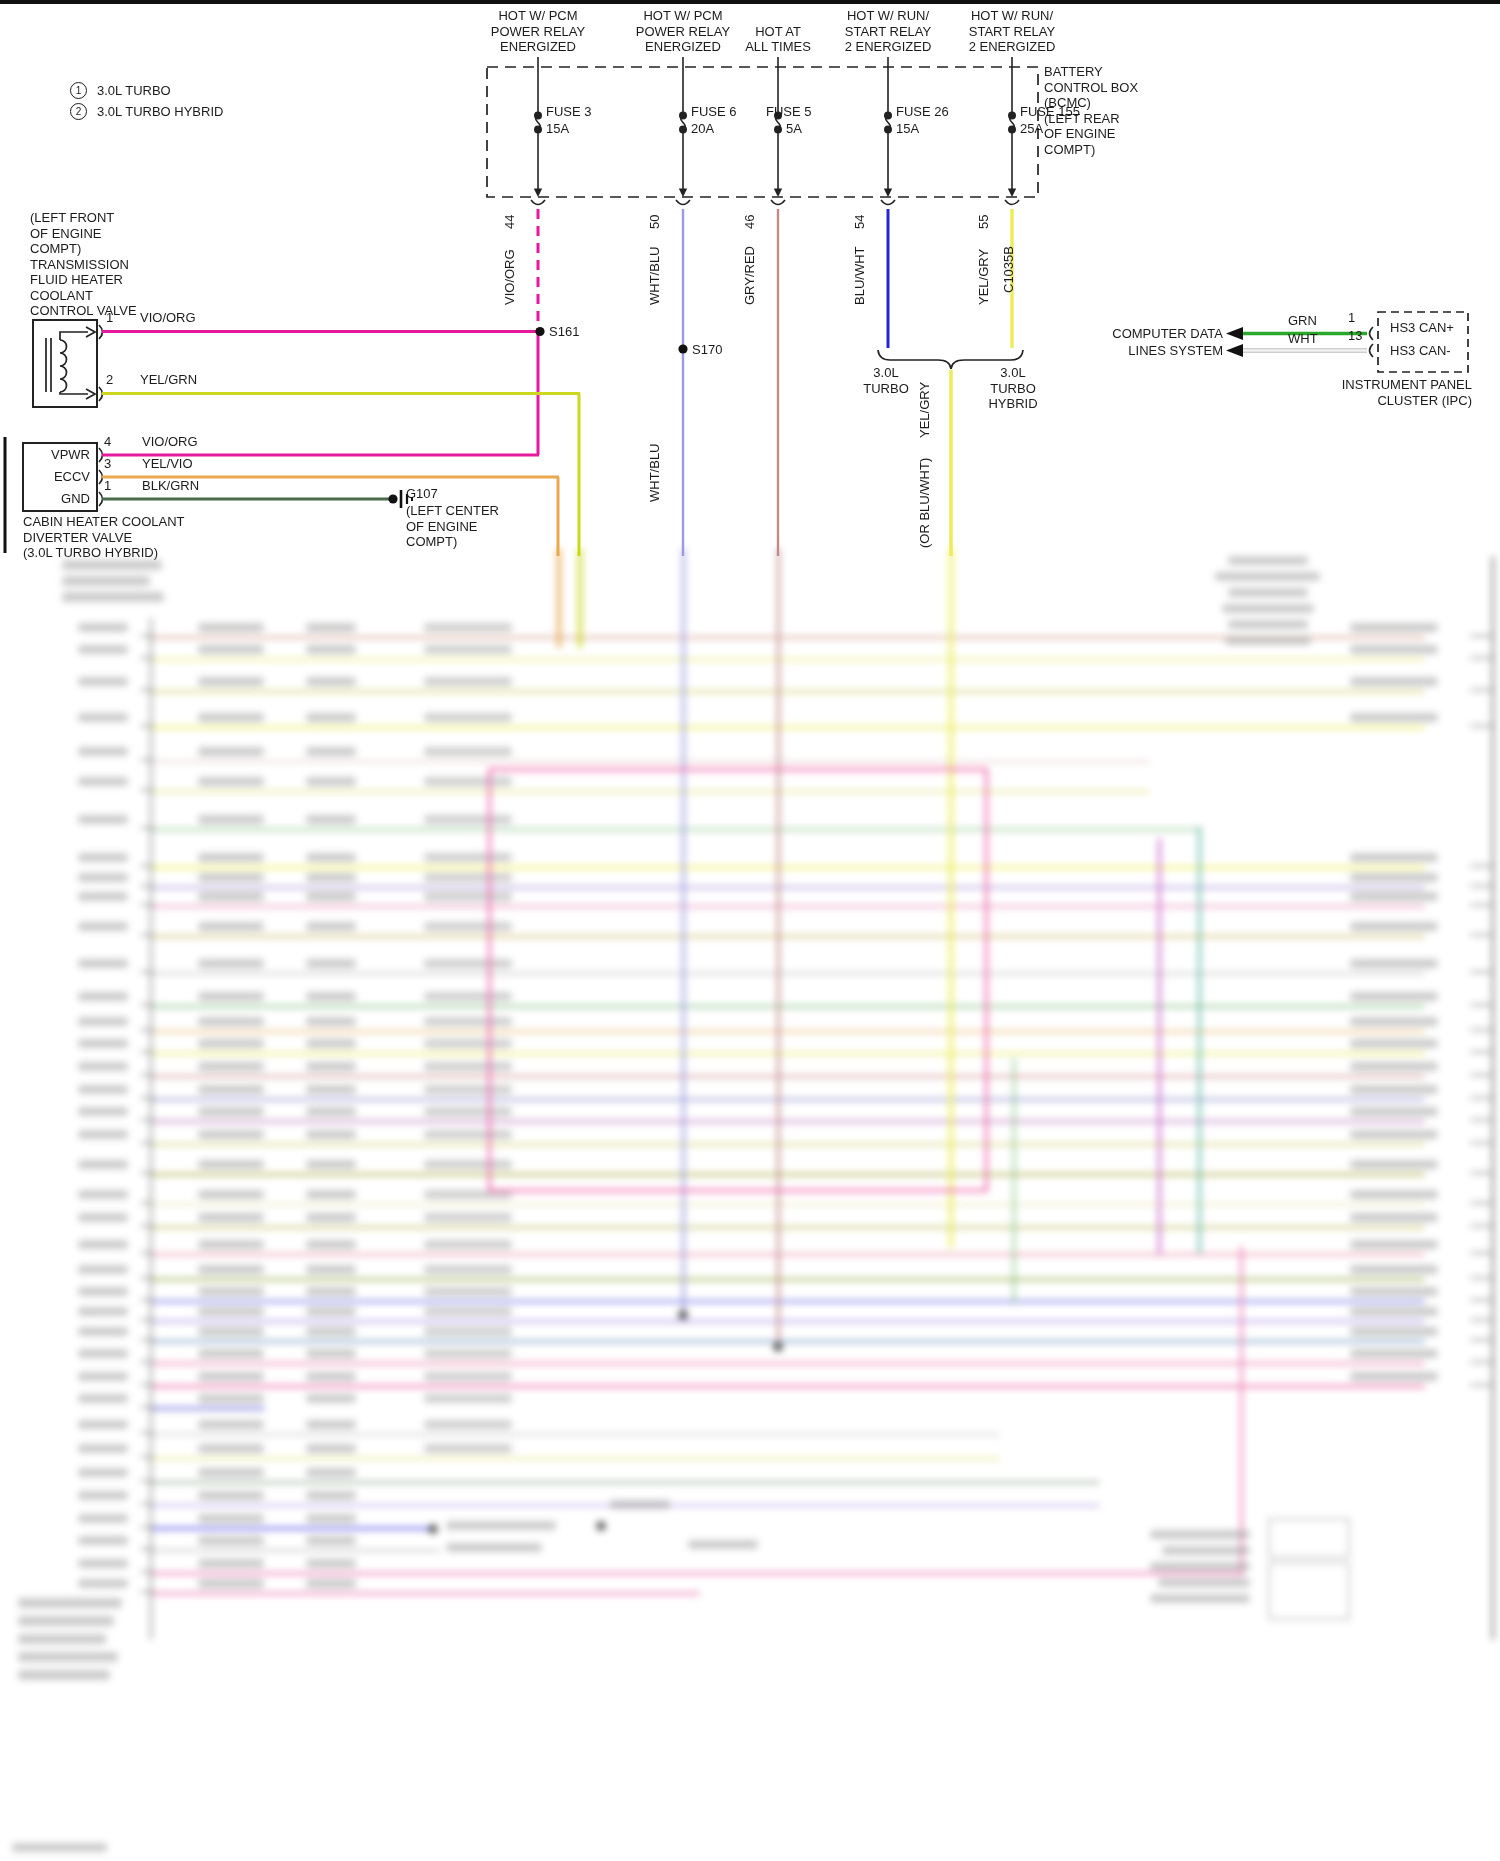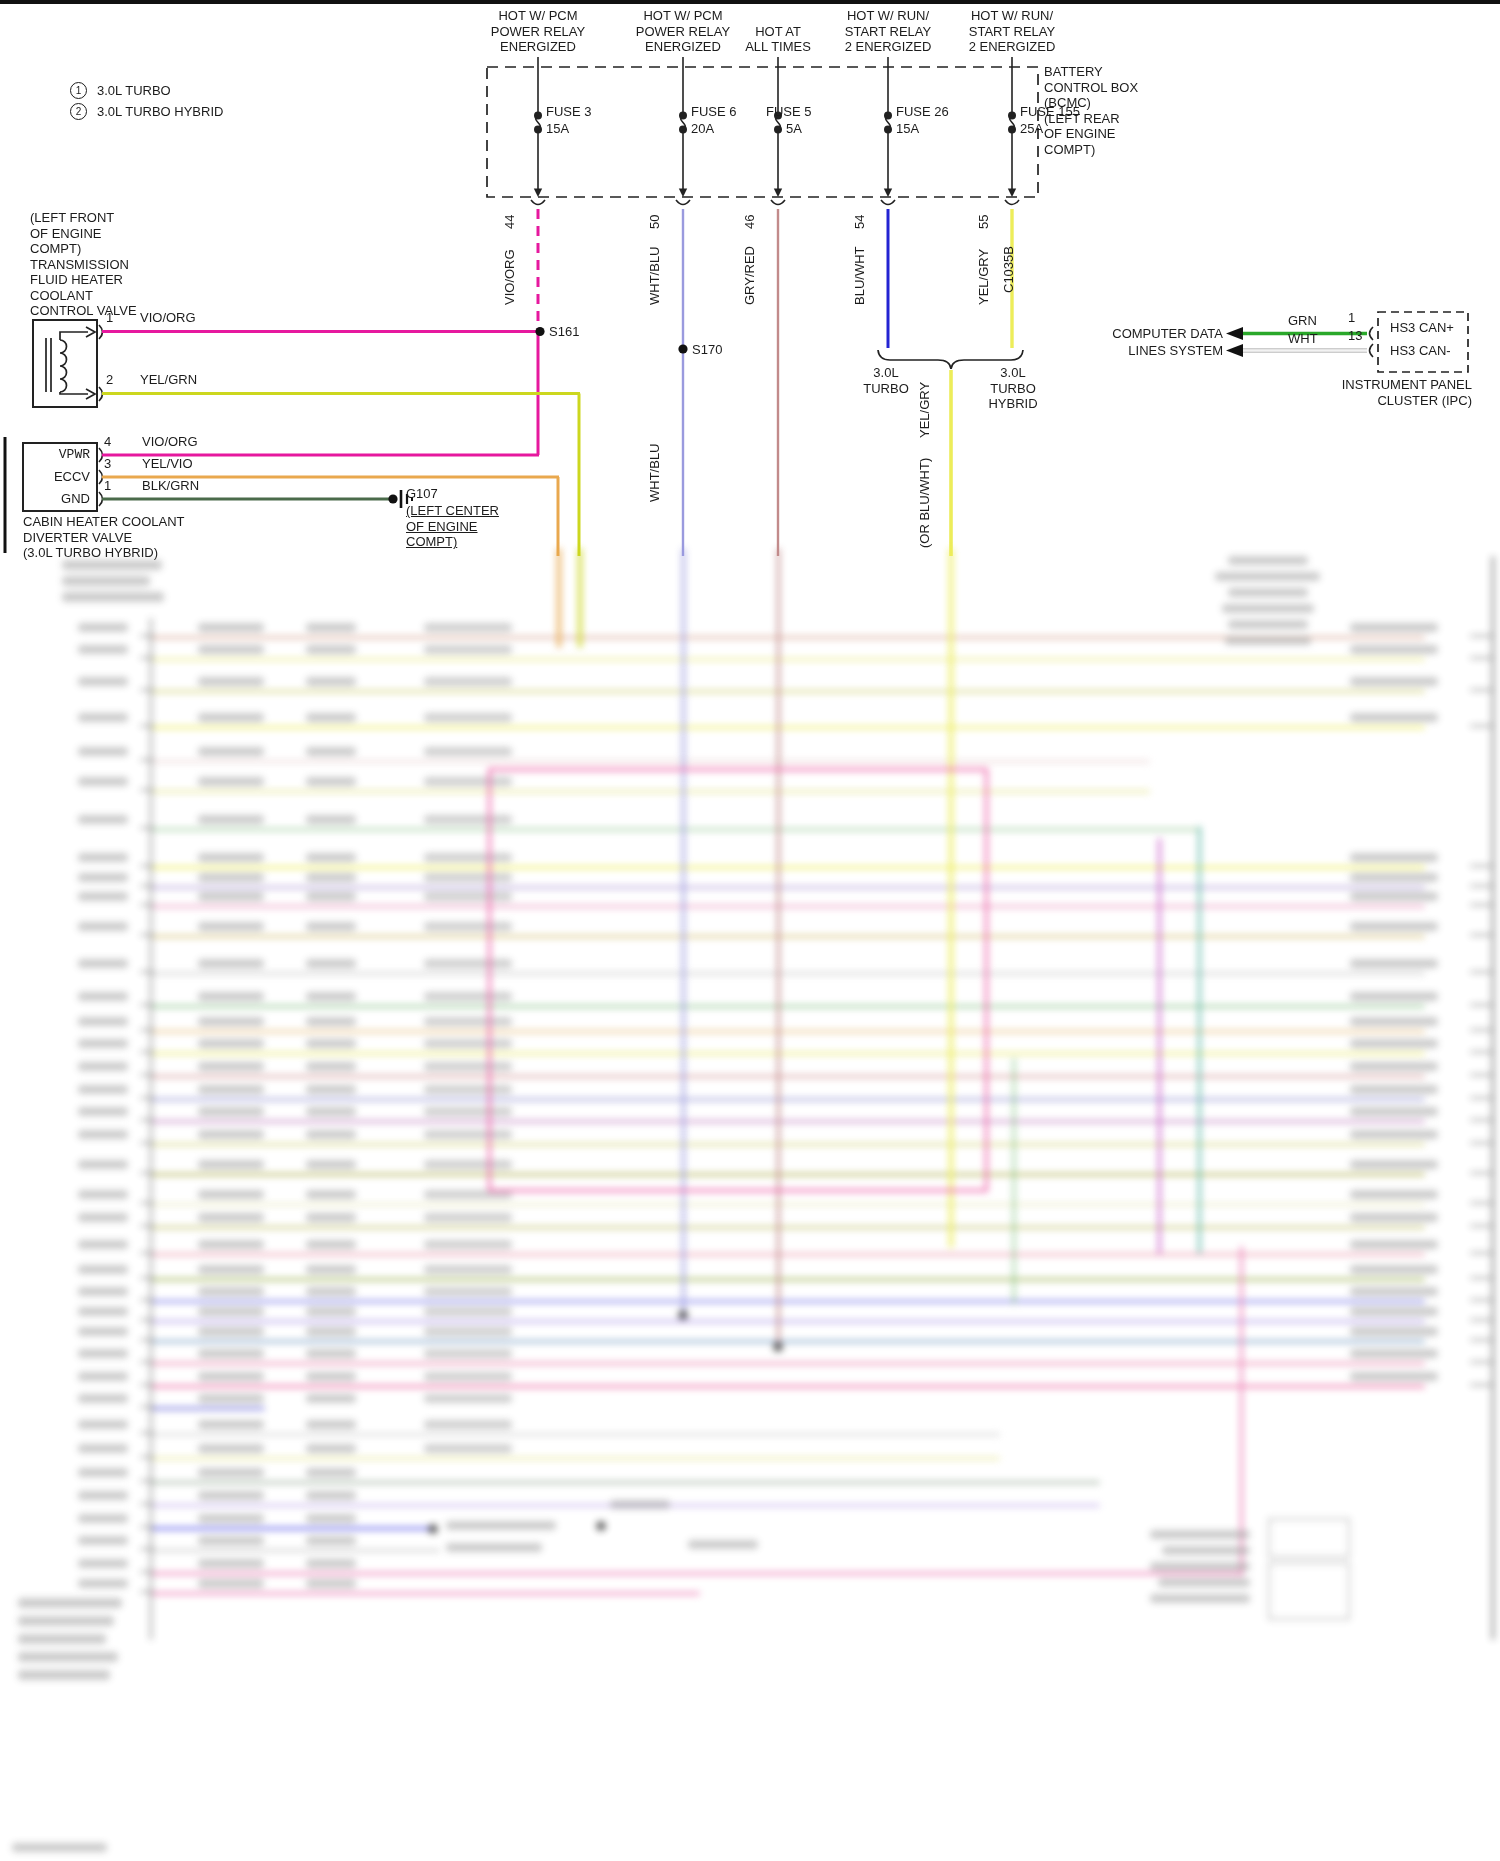--- a/index.html
+++ b/index.html
@@ -156,35 +156,35 @@
 COMPT)
 TRANSMISSION
 FLUID HEATER
 COOLANT
 CONTROL VALVE</div>
   <div class="lbl" style="left:106px;top:310px;">1</div>
   <div class="lbl" style="left:140px;top:310px;">VIO/ORG</div>
   <div class="lbl" style="left:106px;top:372px;">2</div>
   <div class="lbl" style="left:140px;top:372px;">YEL/GRN</div>
 
-  <div class="lbl rgt" style="left:30px;top:447px;width:60px;font-family:Liberation Mono, monospace;">VPWR</div>
+  <div class="lbl rgt" style="left:30px;top:447px;width:60px;">VPWR</div>
   <div class="lbl rgt" style="left:30px;top:469px;width:60px;">ECCV</div>
   <div class="lbl rgt" style="left:30px;top:491px;width:60px;">GND</div>
   <div class="lbl" style="left:104px;top:434px;">4</div>
   <div class="lbl" style="left:142px;top:434px;">VIO/ORG</div>
   <div class="lbl" style="left:104px;top:456px;">3</div>
   <div class="lbl" style="left:142px;top:456px;">YEL/VIO</div>
   <div class="lbl" style="left:104px;top:478px;">1</div>
   <div class="lbl" style="left:142px;top:478px;">BLK/GRN</div>
   <div class="lbl" style="left:23px;top:514px;">CABIN HEATER COOLANT
 DIVERTER VALVE
 (3.0L TURBO HYBRID)</div>
 
   <div class="lbl" style="left:406px;top:486px;">G107</div>
-  <div class="lbl" style="left:406px;top:503px;text-decoration:underline;">(LEFT CENTER
+  <div class="lbl" style="left:406px;top:503px;">(LEFT CENTER
 OF ENGINE
 COMPT)</div>
 
   <div class="lbl rgt" style="left:1055px;top:325px;width:168px;line-height:17px;">COMPUTER DATA
 LINES SYSTEM</div>
   <div class="lbl" style="left:1288px;top:313px;">GRN</div>
   <div class="lbl" style="left:1348px;top:310px;">1</div>
   <div class="lbl" style="left:1288px;top:331px;">WHT</div>
   <div class="lbl" style="left:1348px;top:328px;">13</div>
   <div class="lbl" style="left:1390px;top:320px;">HS3 CAN+</div>

